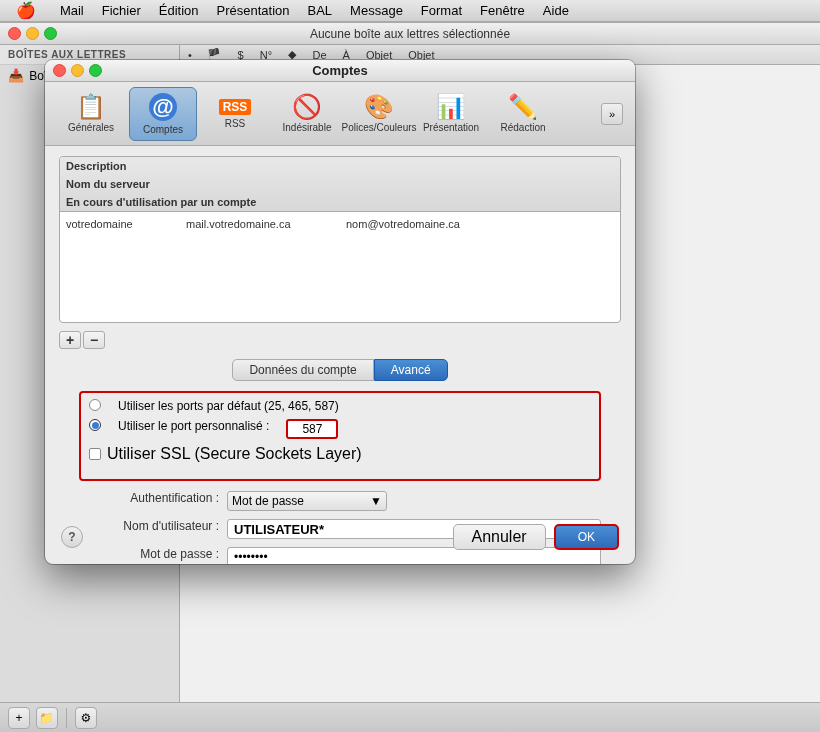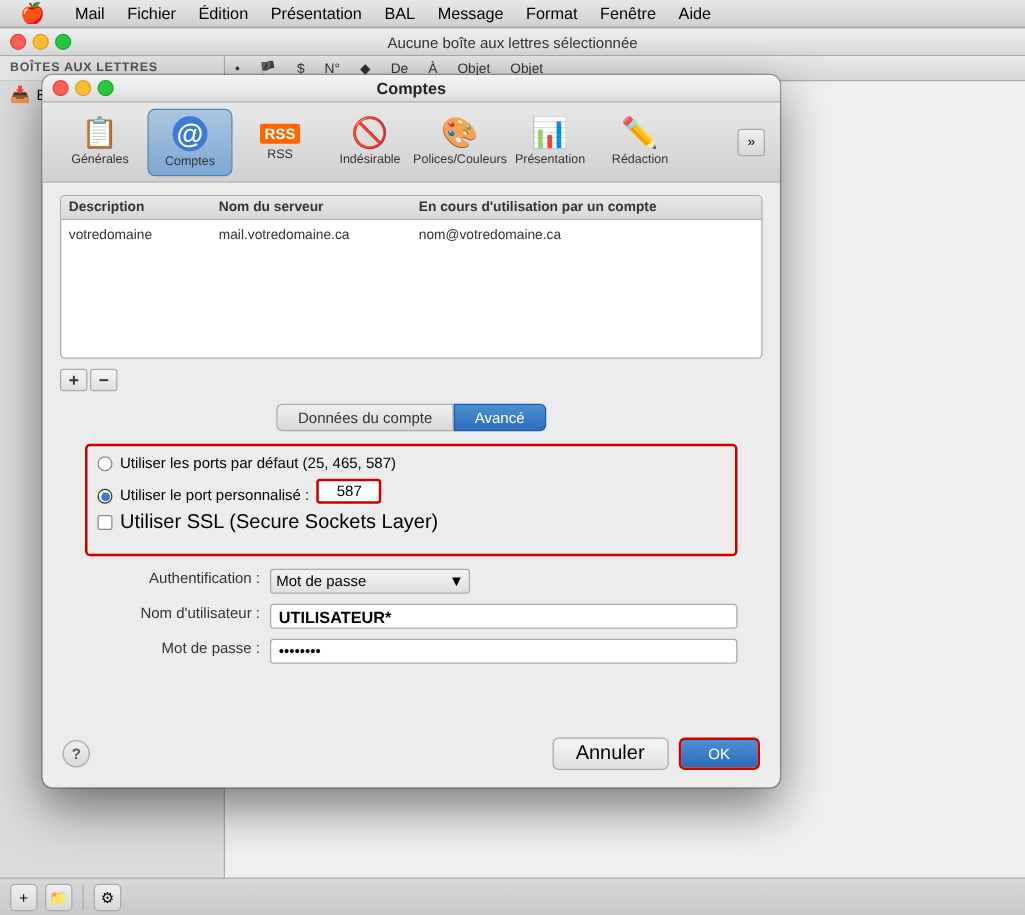--- a/index.html
+++ b/index.html
@@ -160,23 +160,23 @@
     .dialog-overlay {
       position: absolute;
       top: 0; left: 0; right: 0; bottom: 0;
       z-index: 50;
     }
 
     
     .accounts-window {
       position: absolute;
       top: 60px;
-      left: 34px;
+      left: 45px;
       width: 590px;
-      height: 570px;
+      height: 504px;
       background: #ececec;
       border-radius: 8px;
       box-shadow: 0 15px 40px rgba(0,0,0,0.5), 0 0 0 1px rgba(0,0,0,0.3);
       overflow: hidden;
       z-index: 60;
     }
     .accounts-titlebar {
       height: 22px;
       background: linear-gradient(to bottom, #f5f5f5, #dcdcdc);
       border-bottom: 1px solid #aaa;
@@ -246,20 +246,21 @@
       overflow: hidden;
       margin-bottom: 8px;
     }
     .server-table-header {
       display: flex;
       background: linear-gradient(to bottom, #e8e8e8, #d8d8d8);
       border-bottom: 1px solid #aaa;
       font-size: 11px;
       font-weight: bold;
       color: #333;
+      flex-direction: column;
     }
     .server-table-header div { padding: 3px 6px; }
     .col1 { width: 120px; }
     .col2 { width: 160px; }
     .col3 { flex: 1; }
     .server-table-row {
       display: flex;
       font-size: 11px;
       color: #333;
       padding: 2px 0;
@@ -313,22 +314,22 @@
       color: #fff;
       border-color: #1a5aaa;
     }
 
     
     .form-section {
       padding: 0 20px;
     }
     .radio-option {
       display: flex;
-      align-items: flex-end;
-      gap: 6px;
+      align-items: flex-start;
+      gap: 17px;
       margin-bottom: 6px;
       font-size: 12px;
     }
     .radio-circle {
       width: 12px;
       height: 12px;
       border-radius: 50%;
       border: 1px solid #888;
       background: #fff;
       display: flex;

